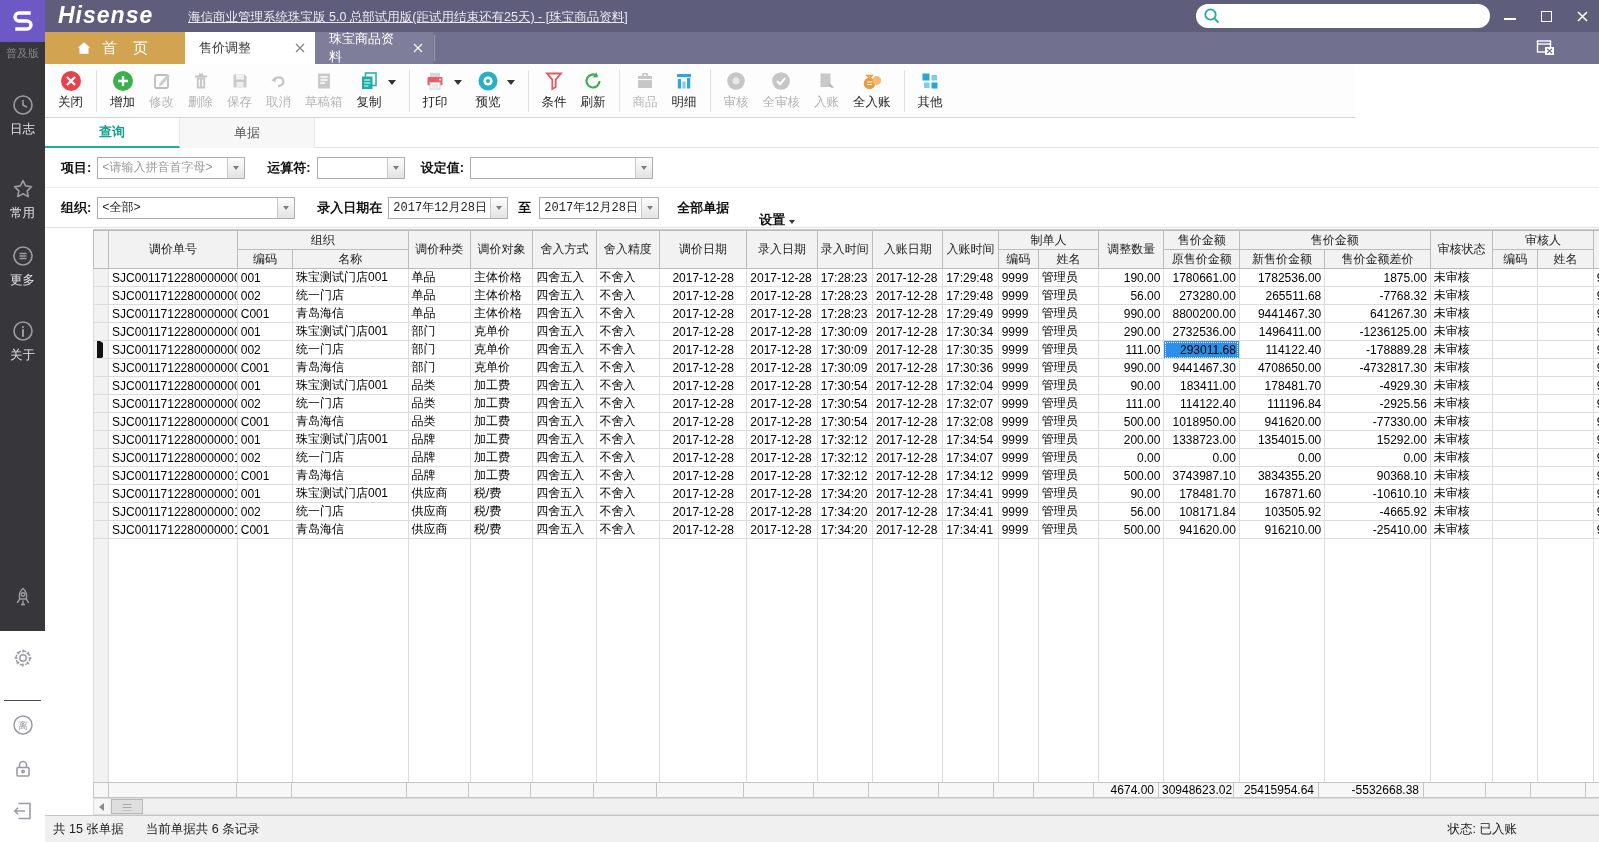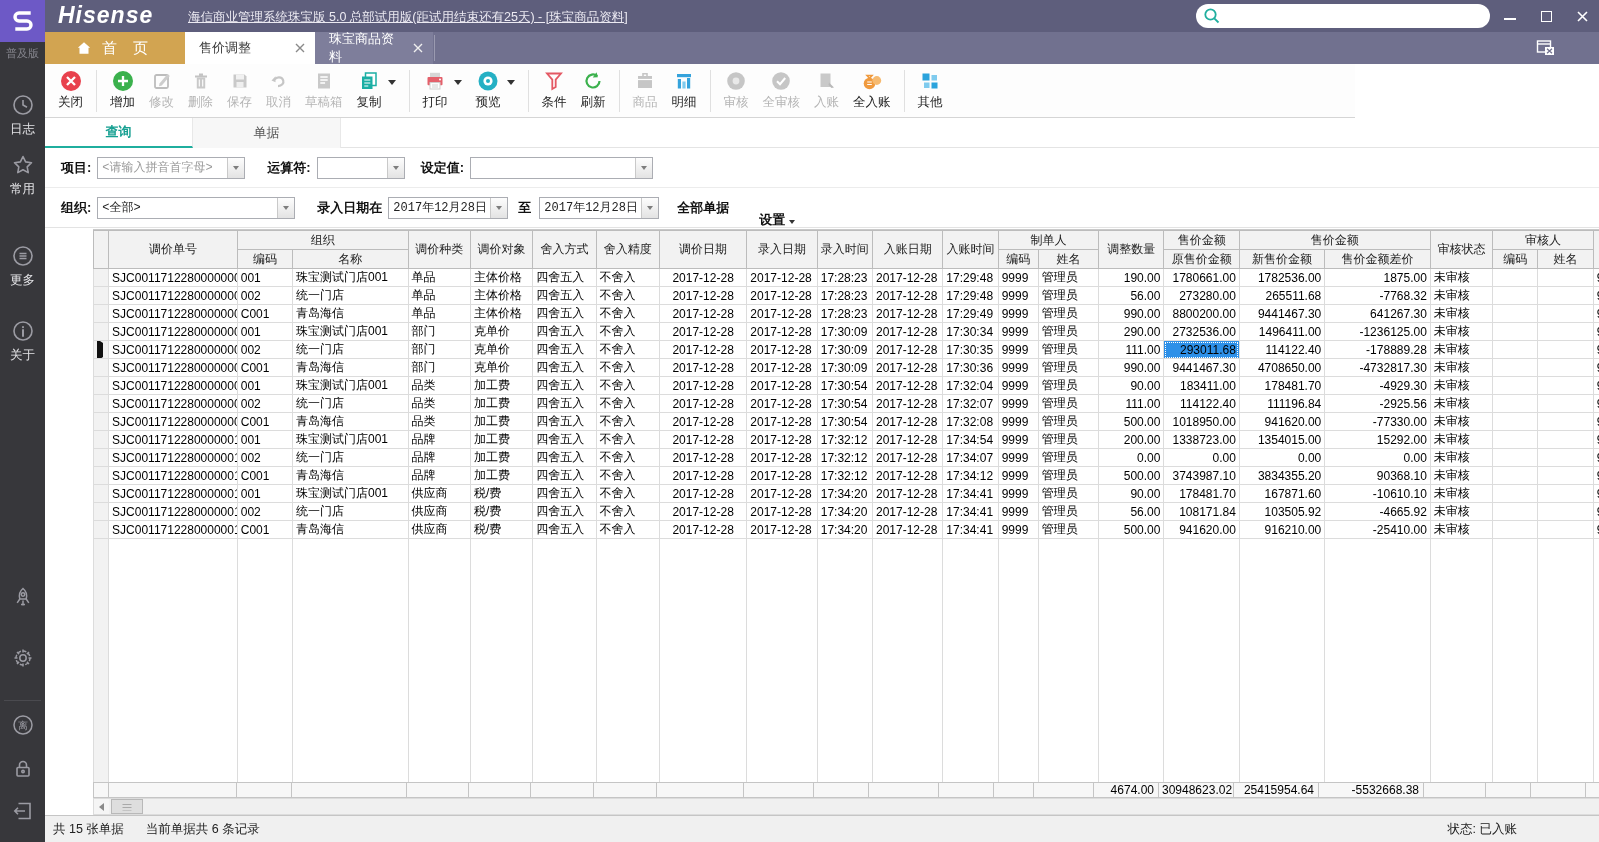--- a/index.html
+++ b/index.html
@@ -11,21 +11,21 @@
   .brand { position:absolute; left:58px; top:2px; color:#fff; font-size:23px; font-weight:bold; font-style:italic; letter-spacing:1px; }
   .wtitle { position:absolute; left:188px; top:9px; color:#eceaf2; font-size:12.5px;text-decoration:underline; }
   .searchbox { position:absolute; left:1196px; top:4px; width:294px; height:24px; background:#fff; border-radius:12px; display:flex; align-items:center; padding-left:6px; }
   .searchbox input { border:none; outline:none; flex:1; height:18px; font-size:12px; background:transparent; }
   .wctrls { position:absolute; right:10px; top:0; height:32px; display:flex; align-items:center; gap:22px; }
   .wc { width:14px; height:14px; display:flex; align-items:center; justify-content:center; cursor:default; }
   .wc-min { width:12px; height:8px; border-bottom:2px solid #fff; }
   .wc-max { width:11px; height:11px; border:1.6px solid #fff; }
 
   
-  .sidebar { position:absolute; left:0; top:0; width:45px; height:842px; background:#37373b; z-index:6; }
+  .sidebar { position:absolute; left:0; top:0; width:45px; height:631px; background:#37373b; z-index:6; }
   .logo { position:absolute; left:0; top:0; width:45px; height:42px; background:#6d59c6; display:flex; align-items:center; justify-content:center; }
   .edition { position:absolute; left:0; top:46px; width:45px; text-align:center; color:#85858d; font-size:11px; }
   .side-item { position:absolute; left:0; width:45px; text-align:center; }
   .side-item svg { display:block; margin:0 auto; }
   .side-label { color:#e3e3e6; font-size:12.5px; margin-top:3px; }
   .side-divider { position:absolute; left:4px; width:37px; border-top:1px solid #4a4a4f; }
 
   
   .tabbar { position:absolute; left:45px; top:32px; width:1554px; height:32px; background:#71718f; z-index:4; }
   .hometab { position:absolute; left:0; top:0; width:140px; height:32px; background:#d2a451; color:#fff; display:flex; align-items:center; justify-content:center; gap:10px; font-size:15px; letter-spacing:6px; }
@@ -43,21 +43,21 @@
   .tbtn .tcol { display:flex; flex-direction:column; align-items:center; }
   .ticon { width:22px; height:22px; }
   .tlabel { font-size:12.5px; color:#222; margin-top:2px; white-space:nowrap; }
   .tbtn.disabled .tlabel { color:#b4b4b4; }
   .tarrow { width:0; height:0; border-left:4px solid transparent; border-right:4px solid transparent; border-top:5px solid #333; margin:10px 0 0 6px; }
   .tsep { width:1px; height:42px; background:#e0e0e0; margin:0 6px; }
 
   
   .content { position:absolute; left:45px; top:118px; width:1554px; height:697px; background:#fff; }
   .subtabs { height:30px; display:flex; border-bottom:1px solid #e4e4e4; }
-  .stab { width:148px; height:30px; display:flex; align-items:center; justify-content:center; font-size:13px; color:#555; background:#f7f7f7; border-right:1px solid #e8e8e8; }
+  .stab { width:135px; height:30px; display:flex; align-items:center; justify-content:center; font-size:13px; color:#555; background:#f7f7f7; border-right:1px solid #e8e8e8; }
   .stab.active { background:#fff; color:#17a092; border-bottom:2px solid #1fae9e; font-weight:bold; }
   .frow { height:40px; display:flex; align-items:center; font-size:13px; color:#111; }
   .frow1 { border-bottom:1px solid #ececec; }
   .frow2 { border-bottom:1px solid #e3e3e3; }
   .flabel { font-weight:600; white-space:nowrap; }
   .combo { height:22px; border:1px solid #abadb3; background:#fff; display:flex; align-items:center; }
   .cval { flex:1; font-size:12px; padding:0 4px; white-space:nowrap; overflow:hidden; color:#222;font-family:Liberation Mono, monospace; }
   .cval.placeholder { color:#9a9a9a; }
   .cbtn { width:17px; height:20px; background:linear-gradient(#fdfdfd,#e3e3e3); border-left:1px solid #c9c9c9; display:flex; align-items:center; justify-content:center; }
   .tri { width:0; height:0; border-left:3.5px solid transparent; border-right:3.5px solid transparent; border-top:4.5px solid #7d7d7d; }
@@ -135,21 +135,21 @@
     <svg width="28" height="28" viewBox="0 0 28 28">
       <path d="M20 6H10a4 4 0 0 0 0 8h8a4 4 0 0 1 0 8H8" fill="none" stroke="#fff" stroke-width="3.4" stroke-linecap="square"></path>
     </svg>
   </div>
   <div class="edition">普及版</div>
   <div id="side-items">
       <div class="side-item" style="top: 92px;"><span><svg viewBox="0 0 26 26" width="26" height="26" fill="none" stroke="#9b9ba3" stroke-width="1.6">
             <circle cx="13" cy="13" r="9"></circle>
             <path d="M13 8v5l4 2.3"></path>
           </svg></span><div class="side-label">日志</div></div>
-      <div class="side-item" style="top: 152px;"><span><svg viewBox="0 0 26 26" width="26" height="26" fill="none" stroke="#9b9ba3" stroke-width="1.6">
+      <div class="side-item" style="top: 176px;"><span><svg viewBox="0 0 26 26" width="26" height="26" fill="none" stroke="#9b9ba3" stroke-width="1.6">
             <path d="M13 4.5l2.6 5.4 5.9.8-4.3 4.1 1 5.8-5.2-2.8-5.2 2.8 1-5.8-4.3-4.1 5.9-.8z" stroke-linejoin="round"></path>
           </svg></span><div class="side-label">常用</div></div>
       <div class="side-item" style="top: 243px;"><span><svg viewBox="0 0 26 26" width="26" height="26" fill="none" stroke="#9b9ba3" stroke-width="1.6">
             <circle cx="13" cy="13" r="9"></circle>
             <path d="M9.5 10.5h7M9.5 13h7M9.5 15.5h7" stroke-width="1.3"></path>
           </svg></span><div class="side-label">更多</div></div>
       <div class="side-item" style="top: 318px;"><span><svg viewBox="0 0 26 26" width="26" height="26" fill="none" stroke="#9b9ba3" stroke-width="1.6">
             <circle cx="13" cy="13" r="9"></circle>
             <path d="M13 9v.3M13 12v6" stroke-linecap="round" stroke-width="2"></path>
           </svg></span><div class="side-label">关于</div></div>

